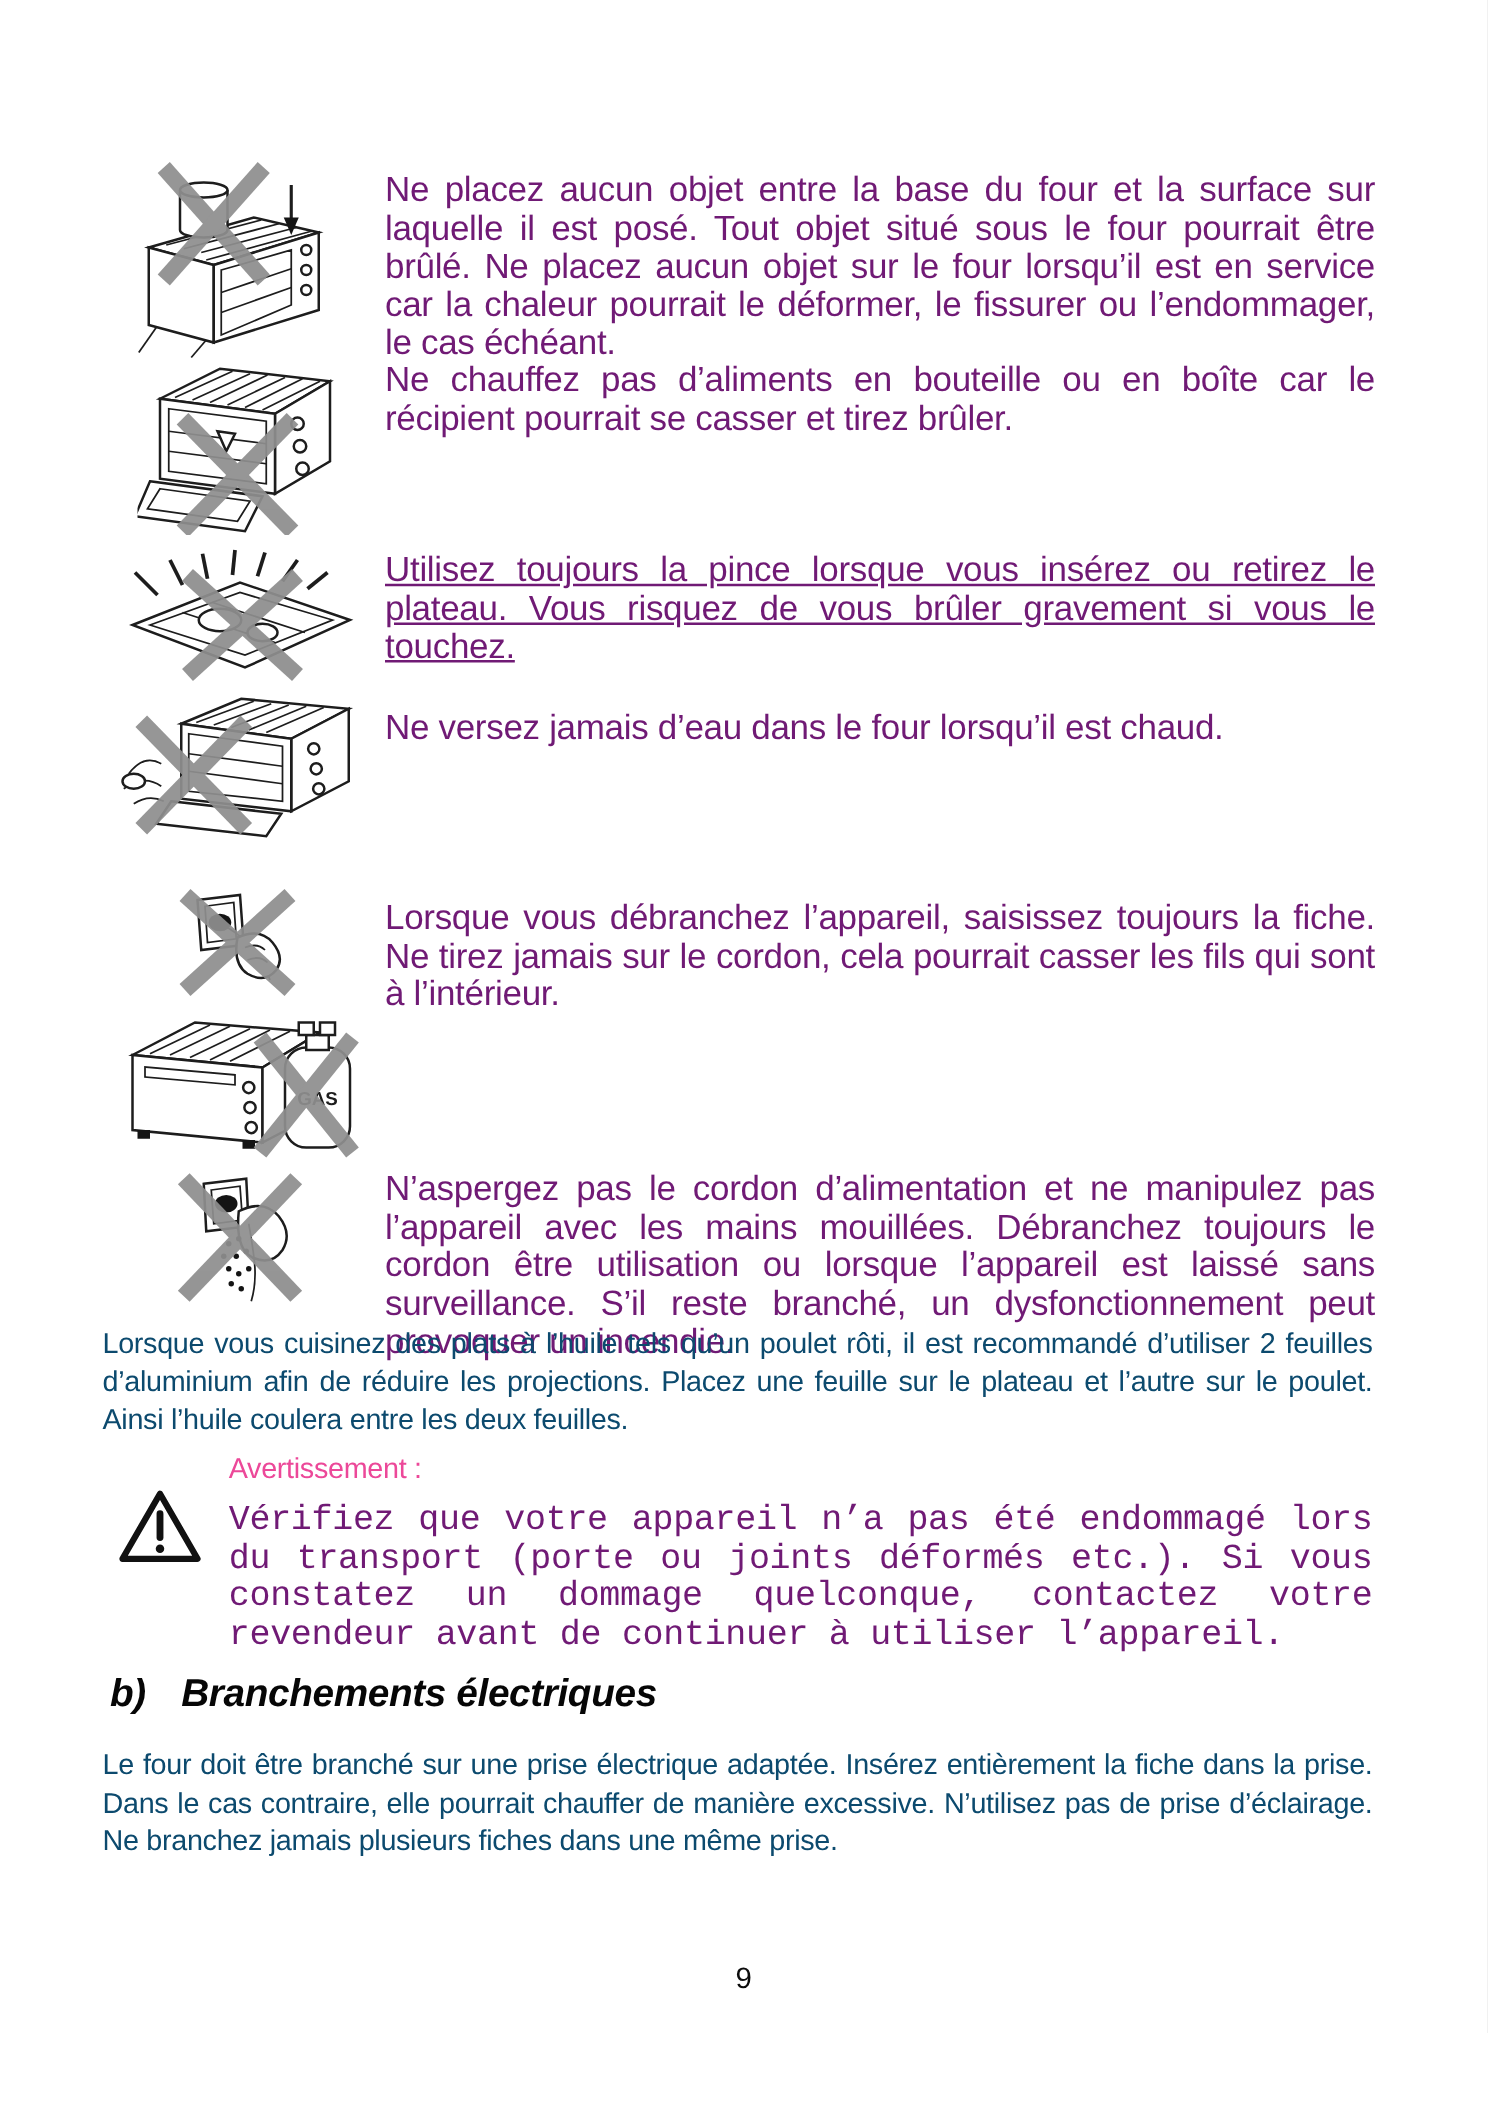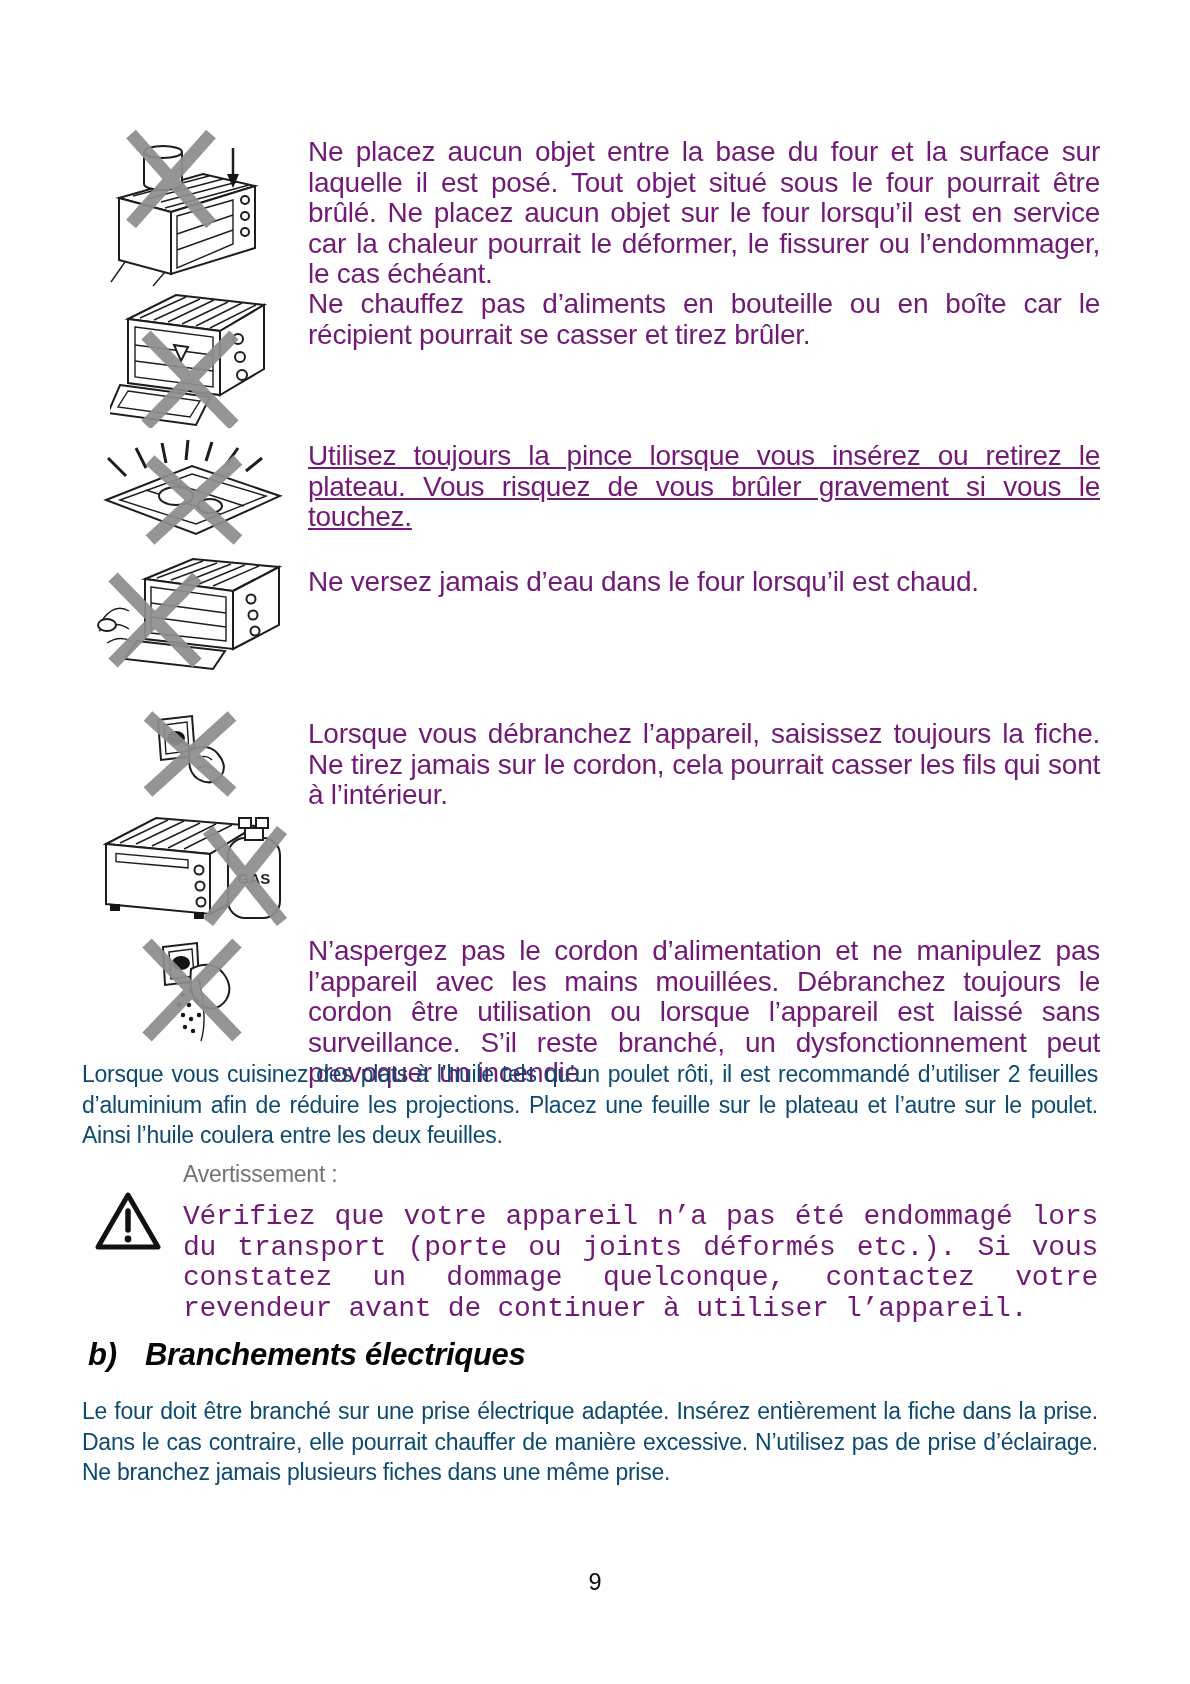--- a/index.html
+++ b/index.html
@@ -24,21 +24,21 @@
     font-size:23px;
     line-height:30.5px;
     letter-spacing:-0.25px;
     text-align:justify;
     color:#0c4a6e;
   }
   .avert-label{
     font-size:23px;
     line-height:30.5px;
     letter-spacing:-0.25px;
-    color:#737373;
+    color:#ec4899;
   }
   .section-heading{
     font-size:31px;
     font-weight:bold;
     font-style:italic;
     letter-spacing:-0.3px;
     color:#060606;
     display:flex;
   }
   .section-heading .marker{display:inline-block;width:57px;}

